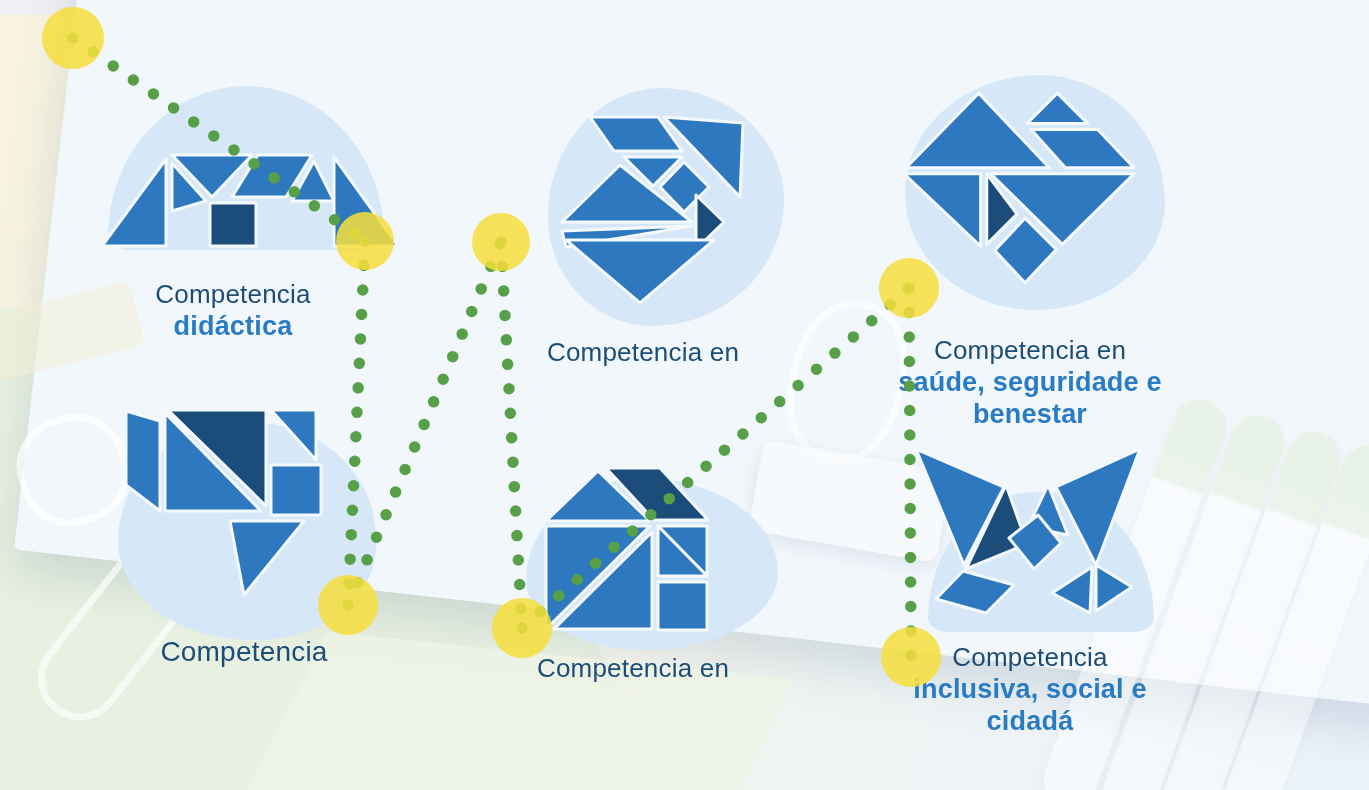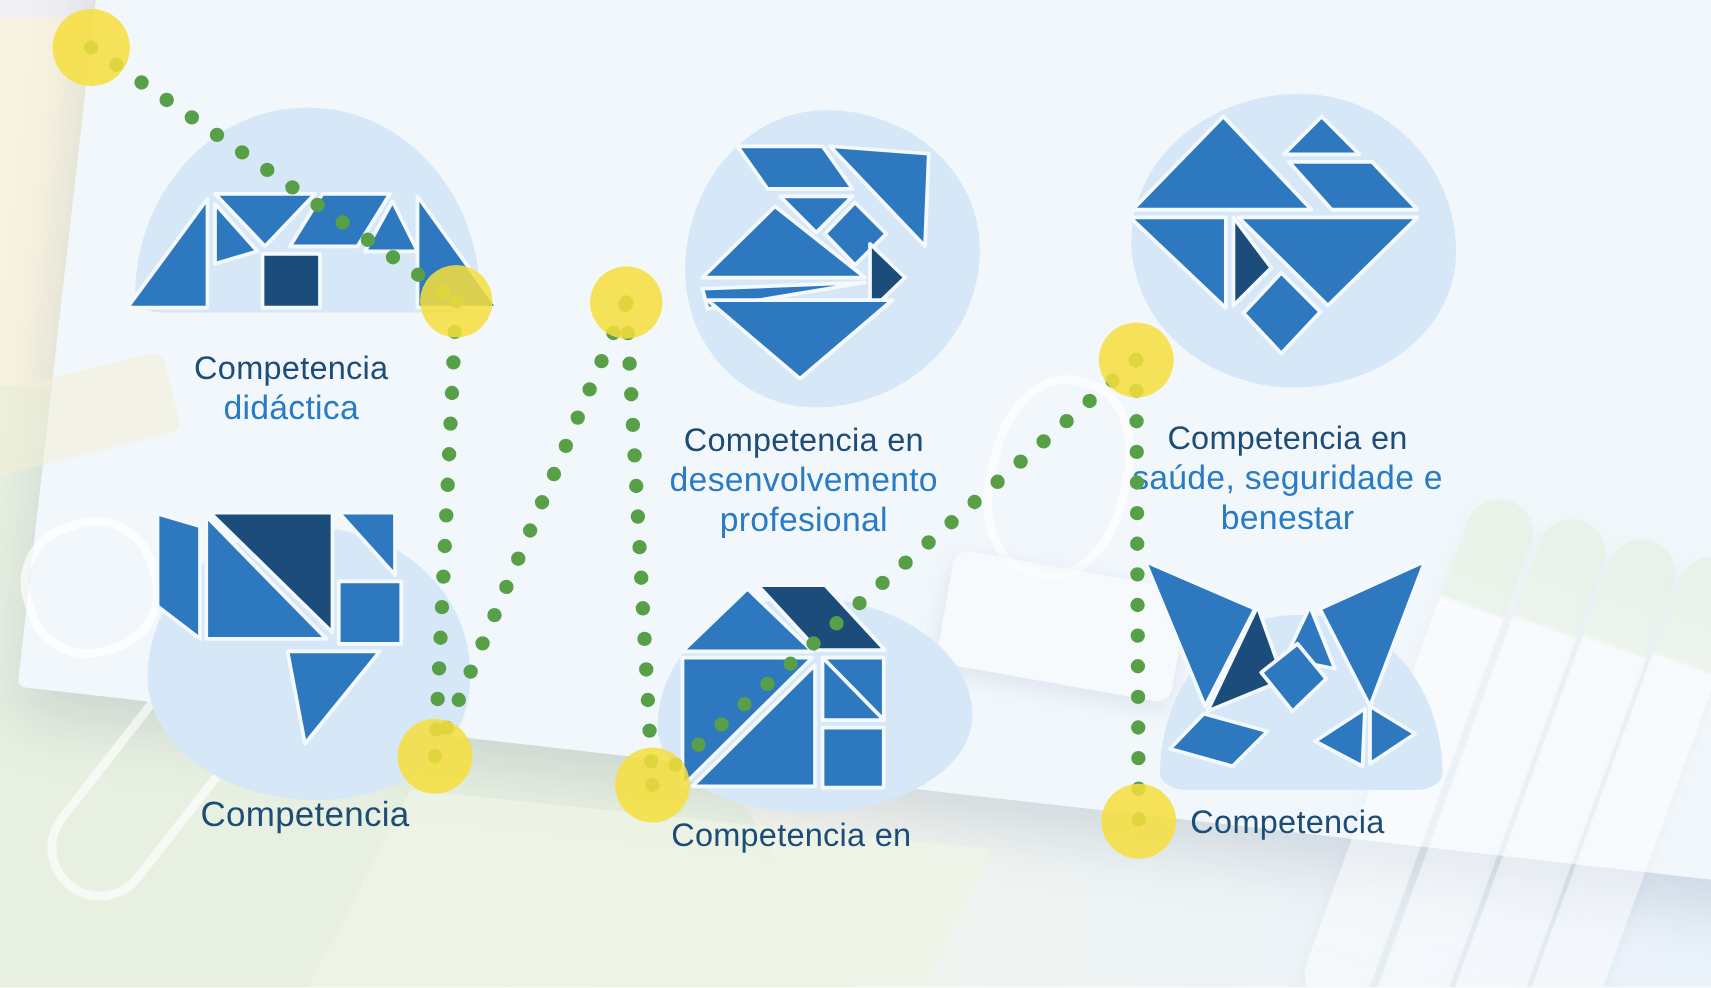--- a/index.html
+++ b/index.html
@@ -28,21 +28,21 @@
     background:linear-gradient(180deg,#e0eed8 0%,#e7f2df 88px,rgba(255,255,255,.85) 92px,rgba(255,255,255,.8) 100%);
     opacity:.55;transform:rotate(20deg);box-shadow:0 4px 14px rgba(140,160,150,.15);}
   .top-strip{left:0;top:0;width:100%;height:14px;background:#f0eff3;}
   
   .blob{position:absolute;background:var(--blob);}
   .tangram{position:absolute;}
   .tangram polygon{stroke:#f4f9fd;stroke-width:3;stroke-linejoin:round;fill:var(--blue);}
   .tangram polygon.navy{fill:var(--navy);}
   .label{position:absolute;transform:translateX(-50%);text-align:center;line-height:32px;}
   .label .prefix{display:block;color:var(--lnavy);font-size:26px;font-weight:500;letter-spacing:.2px;}
-  .label .name{display:block;color:var(--lblue);font-size:27px;font-weight:400;white-space:pre-line;letter-spacing:.2px;}
+  .label .name{display:block;color:var(--lblue);font-size:27px;font-weight:700;white-space:pre-line;letter-spacing:.2px;}
   .label.big .prefix{font-size:28px;}
   .label.big .name{font-size:30px;}
   
   .journey{position:absolute;left:0;top:0;width:1369px;height:790px;}
   .journey line{stroke:var(--green);stroke-width:11.5;stroke-linecap:round;stroke-dasharray:0 24.5;fill:none;}
   .journey circle{fill:var(--yellow);fill-opacity:.86;}
 </style>
 </head>
 <body>
 
@@ -88,22 +88,20 @@
     <polygon points="104,22 183,28 180,102"></polygon>
     <polygon points="64,62 122,62 93,91"></polygon>
     <polygon points="100,92 124,67 149,92 124,117"></polygon>
     <polygon class="navy" points="136,100 164,127 136,154"></polygon>
     <polygon points="2,127 60,70 132,127"></polygon>
     <polygon points="2,136 132,131 6,152"></polygon>
     <polygon points="6,145 80,208 154,145"></polygon>
   </svg>
   <div class="label" style="left:643px;top:336px;">
     <span class="prefix">Competencia en</span>
-    <span class="name">desenvolvemento
-profesional</span>
   </div>
 
   <div class="blob" style="left:905px;top:75px;width:260px;height:235px;border-radius:52% 48% 50% 50% / 50% 54% 46% 50%;"></div>
   <svg class="tangram" style="left:898px;top:85px;" width="242" height="212" viewBox="0 0 240 210">
     <polygon points="8,82 80,8 150,82"></polygon>
     <polygon points="128,38 158,8 188,38"></polygon>
     <polygon points="132,44 198,44 234,82 166,82"></polygon>
     <polygon points="6,88 82,88 82,160"></polygon>
     <polygon class="navy" points="88,88 118,128 88,158"></polygon>
     <polygon points="92,88 234,88 163,158"></polygon>
@@ -148,20 +146,22 @@
     <polygon class="navy" points="58,126 98,42 119,101"></polygon>
     <polygon points="140,42 160,92 120,84"></polygon>
     <polygon points="148,44 232,6 188,122"></polygon>
     <polygon points="101,95 130,72 153,100 126,126"></polygon>
     <polygon points="55,128 106,142 78,170 28,156"></polygon>
     <polygon points="144,150 184,124 182,170"></polygon>
     <polygon points="188,122 224,144 188,168"></polygon>
   </svg>
   <div class="label" style="left:1030px;top:641px;">
     <span class="prefix">Competencia</span>
+    <span class="name">inclusiva, social e
+cidadá</span>
   </div>
 
   <svg class="journey" viewBox="0 0 1369 790">
       <line x1="73" y1="38" x2="365" y2="241"></line>
       <line x1="365" y1="241" x2="348" y2="605"></line>
       <line x1="348" y1="605" x2="501" y2="242"></line>
       <line x1="501" y1="242" x2="522" y2="628"></line>
       <line x1="522" y1="628" x2="909" y2="288"></line>
       <line x1="909" y1="288" x2="911" y2="657"></line>
       <circle cx="73" cy="38" r="31"></circle>

